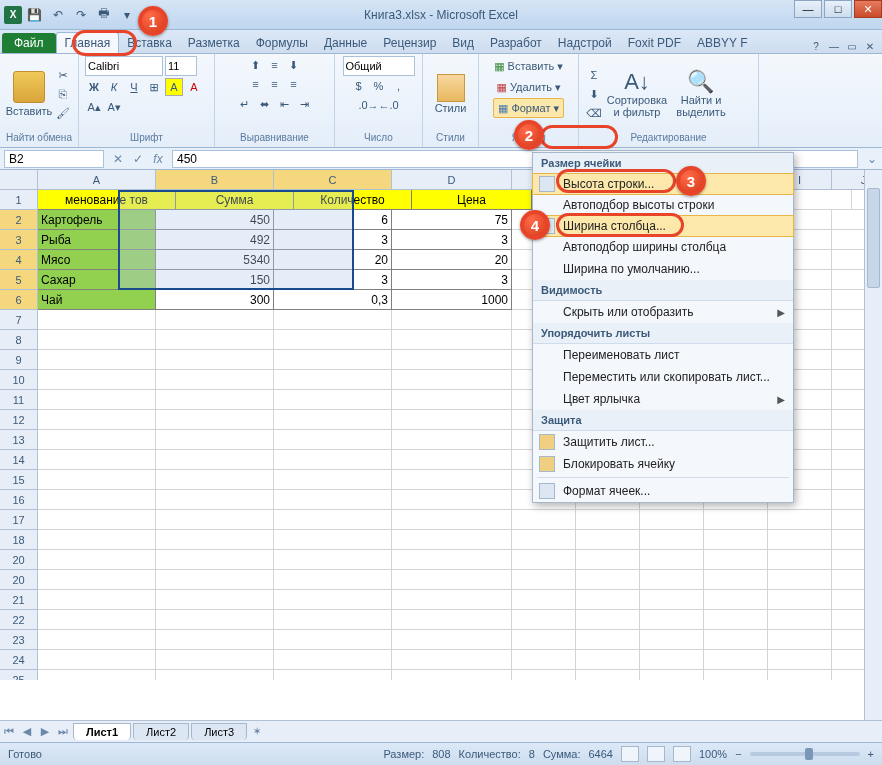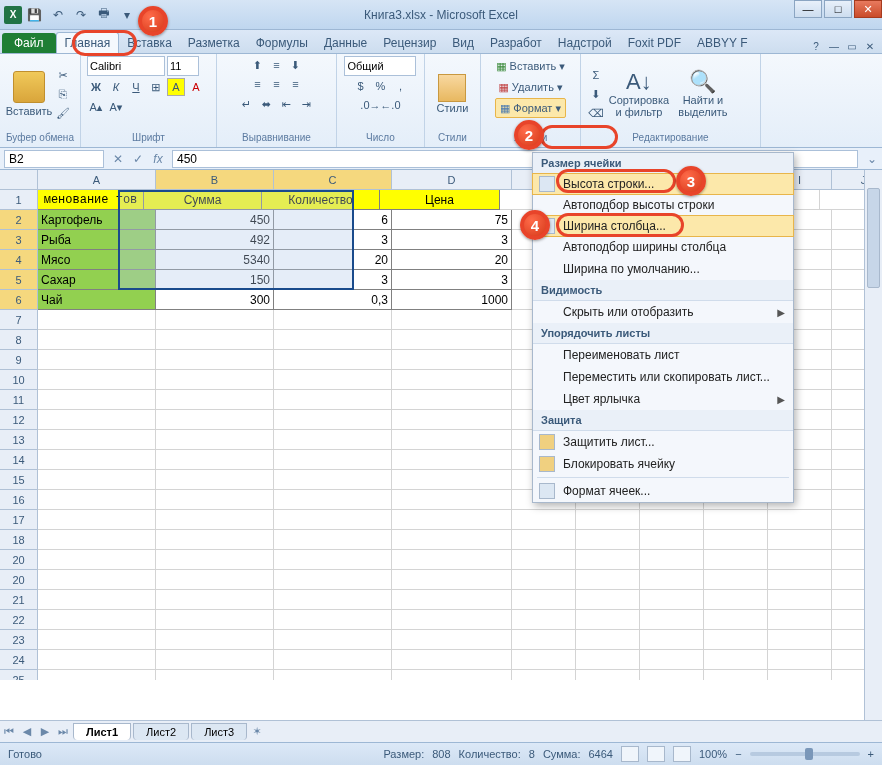--- a/index.html
+++ b/index.html
@@ -143,21 +143,21 @@
       <div class="big-btn">
         <div class="icon clipboard-icon"></div>
         <span>Вставить</span>
       </div>
       <div class="small-stack">
         <div class="small-btn">✂</div>
         <div class="small-btn">⎘</div>
         <div class="small-btn">🖌</div>
       </div>
     </div>
-    <div class="group-label">Буфер обмена</div>
+    <div class="group-label">Найти обмена</div>
   </div>
 
   <div class="group" style="width:136px;">
     <div class="group-body" style="flex-direction:column; align-items:stretch; gap:2px;">
       <div class="font-row">
         <input class="font-select" style="width: 78px;" value="Calibri">
         <input class="font-select" style="width: 32px;" value="11">
       </div>
       <div class="font-row">
         <div class="small-btn">
@@ -312,21 +312,21 @@
       <div class="row-h">20</div>
       <div class="row-h">20</div>
       <div class="row-h">21</div>
       <div class="row-h">22</div>
       <div class="row-h">23</div>
       <div class="row-h">24</div>
       <div class="row-h">25</div>
     </div>
   <div class="cells-area" id="cells-area">
       <div class="row">
-        <div class="cell hdr-cell" style="width: 106px; font-family: Liberation Mono, monospace;">менование тов</div>
+        <div class="cell hdr-cell" style="width: 138px;">менование тов</div>
         <div class="cell hdr-cell" style="width: 118px;">Сумма</div>
         <div class="cell hdr-cell" style="width: 118px;">Количество</div>
         <div class="cell hdr-cell" style="width: 120px;">Цена</div>
         <div class="cell " style="width: 64px;"></div>
         <div class="cell " style="width: 64px;"></div>
         <div class="cell " style="width: 64px;"></div>
         <div class="cell " style="width: 64px;"></div>
         <div class="cell " style="width: 64px;"></div>
         <div class="cell " style="width: 64px;"></div>
       </div>

